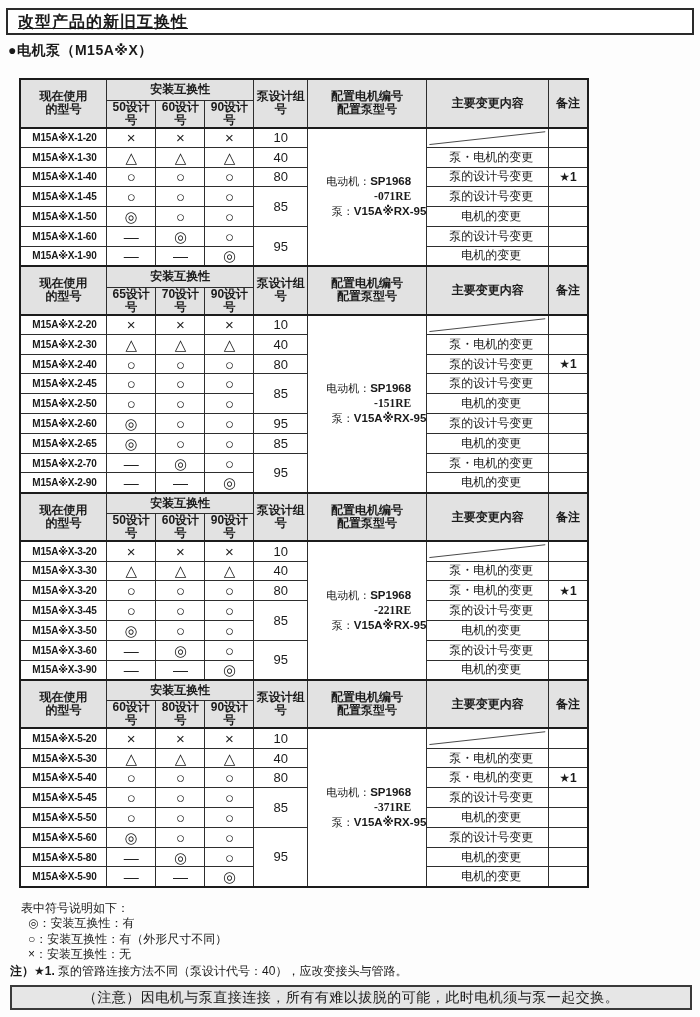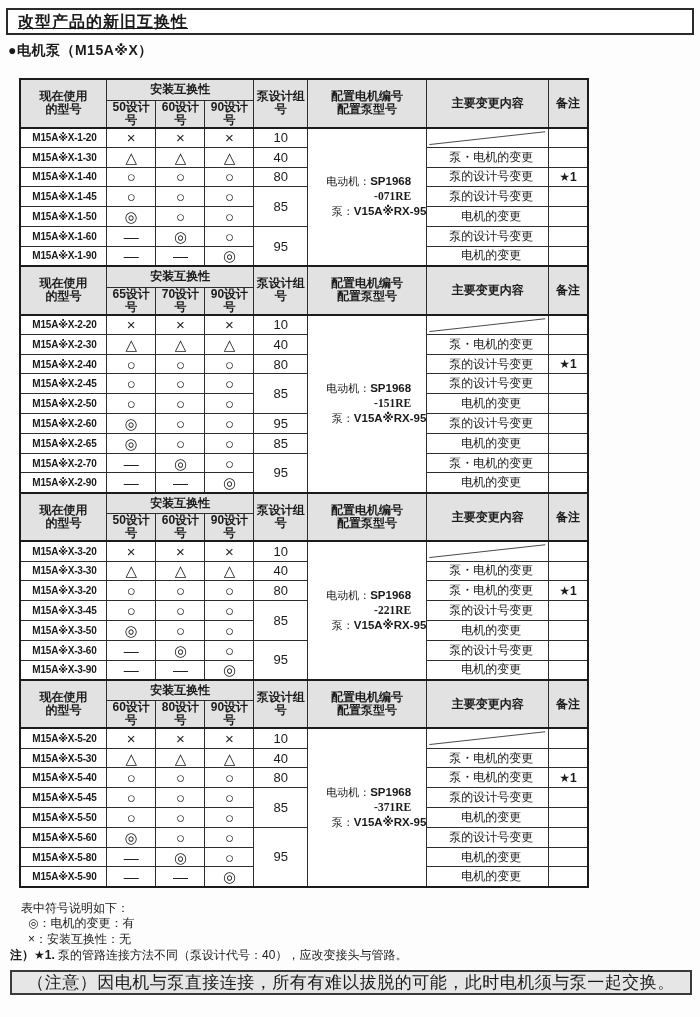--- a/index.html
+++ b/index.html
@@ -42,21 +42,21 @@
   .diag-svg { position:absolute; left:0; top:0; width:100%; height:100%; display:block; }
   
   .legend { margin:13px 0 0 5px; font-size:12px; line-height:15.5px; }
   .legend .intro { margin-left:16px; }
   .legend .li { margin-left:23px; }
   .legend .noteline { margin-left:5px; margin-top:1px; }
   .legend .noteline .npfx { font-weight:bold; }
   .legend .noteline2 { margin-left:57px; }
   .notice {
     margin:6px 8px 0 10px; border:2px solid #3a3a3a; background:#e6e6e6;
-    height:25px; line-height:21px; text-align:center; font-size:17px; letter-spacing:0.5px;
+    height:25px; line-height:21px; text-align:center; font-size:14px; letter-spacing:0.5px;
   }
 </style>
 </head>
 <body>
 
 <div class="titlebox">
   <span>改型产品的新旧互换性</span>
 </div>
 
 <div class="subtitle">●电机泵（M15A※X）</div>
@@ -561,21 +561,22 @@
           <td class="sym">◎</td>
           <td class="chg">电机的变更</td>
           <td class="note"></td>
         </tr>
       </tbody>
     </table>
   </div>
 
 <div class="legend">
   <div class="intro">表中符号说明如下：</div>
-  <div class="li">◎：电机的变更：有</div>
+  <div class="li">◎：安装互换性：有</div>
+  <div class="li">○：安装互换性：有（外形尺寸不同）</div>
   <div class="li">×：安装互换性：无</div>
   <div class="noteline">
     <span class="npfx">注）★1.</span>
     <span>泵的管路连接方法不同（泵设计代号：40），应改变接头与管路。</span>
   </div>
 </div>
 
 <div class="notice">（注意）因电机与泵直接连接，所有有难以拔脱的可能，此时电机须与泵一起交换。</div>
 
 </body></html>

